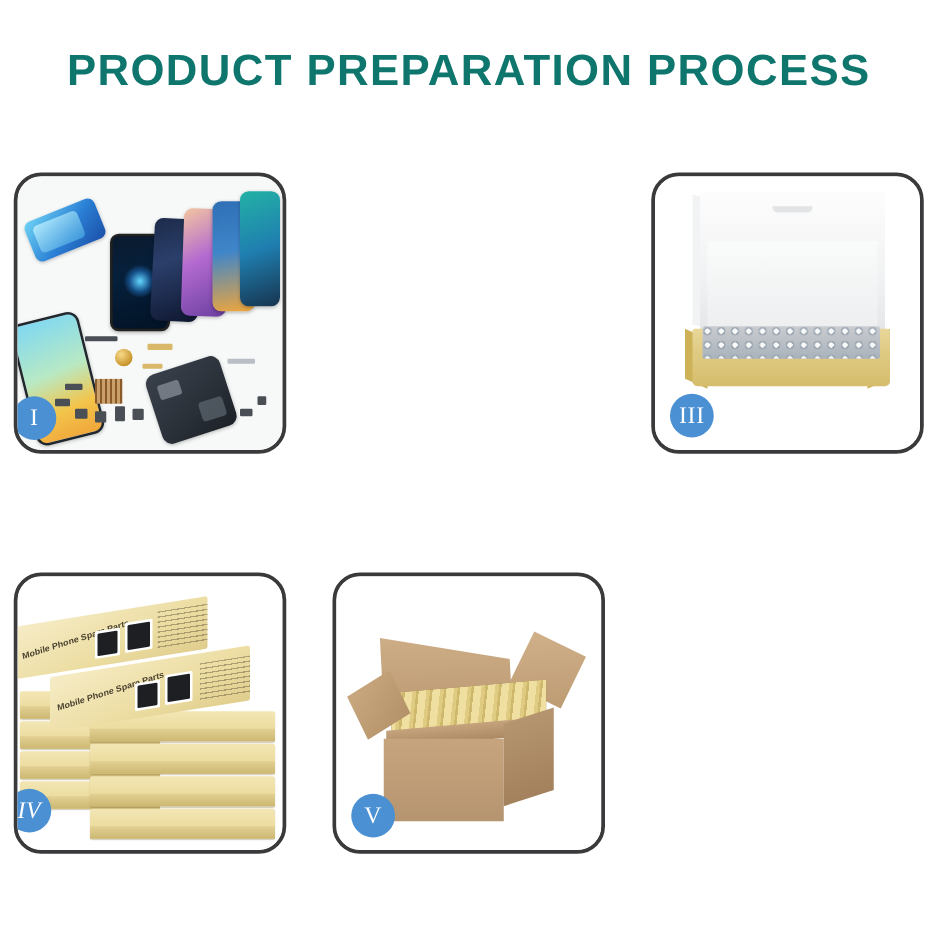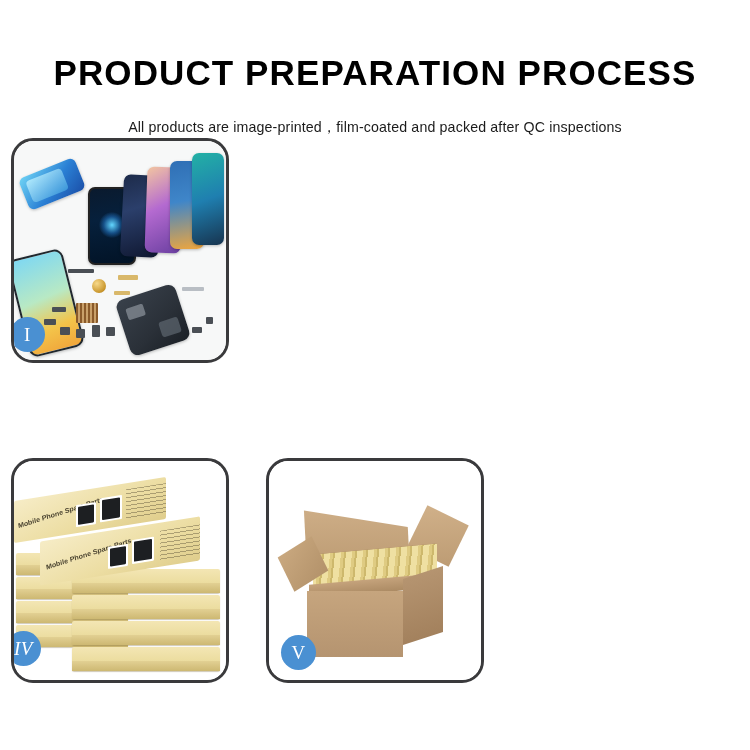--- a/index.html
+++ b/index.html
@@ -17,26 +17,26 @@
 
   
   .header {
     position: absolute;
     left: 0;
     top: 0;
     width: 750px;
     text-align: center;
   }
   .title {
-    margin: 16px;
+    margin: 0;
     padding-top: 37px;
     font-size: 35px;
     font-weight: bold;
     letter-spacing: 1.1px;
-    color: #000000;
+    color: #0f766e;
     font-family: "Liberation Sans", sans-serif;
     white-space: nowrap;
   }
   .subtitle {
     margin: 0;
     padding-top: 9px;
     font-size: 14.2px;
     font-weight: normal;
     letter-spacing: 0.15px;
     color: #1b1b1b;
@@ -386,21 +386,20 @@
     position:absolute; width:13px; height:17px;
     background: rgba(150,120,85,.55);
     border-radius:1px;
   }
 </style>
 </head>
 <body>
 
 <div class="header">
   <h1 class="title">PRODUCT PREPARATION PROCESS</h1>
-  <p class="subtitle">All products are image-printed，film-coated and packed after QC inspections</p>
 </div>
 
 <div class="grid">
 
   <div class="panel r1 c1">
     <div class="stage">
       <div class="p1bg"></div>
 
       <div class="ph ph-blue"></div>
       <div class="ph ph-front"></div>
@@ -427,20 +426,40 @@
       <div class="part" style="left:178px; top:186px; width:10px; height:6px;"></div>
       <div class="part" style="left:192px; top:176px; width:7px; height:7px;"></div>
       <div class="part" style="left:168px; top:146px; width:22px; height:4px; background:#b9bec4;"></div>
     </div>
     <div class="badge out">
       <span>I</span>
     </div>
   </div>
 
 
+  <div class="panel r1 c3">
+    <div class="stage">
+      <div class="p3bg"></div>
+      <div class="b3-lid-l"></div>
+      <div class="b3-lid-r"></div>
+      <div class="b3-lid">
+        <div class="b3-lid-notch"></div>
+      </div>
+      <div class="b3-foam"></div>
+      <div class="b3-lcorner"></div>
+      <div class="b3-rcorner"></div>
+      <div class="b3-tray"></div>
+      <div class="b3-tray-inner">
+        <div class="b3-bub"></div>
+      </div>
+    </div>
+    <div class="badge in">
+      <span>III</span>
+    </div>
+  </div>
 
   <div class="panel r2 c1">
     <div class="stage">
       <div class="p4bg"></div>
       <div class="ystack">
 
         <div class="ybox" style="left:2px;  top:164px; width:112px; height:22px;">
             <span class="side"></span>
           </div>
         <div class="ybox" style="left:2px;  top:140px; width:112px; height:22px;">

